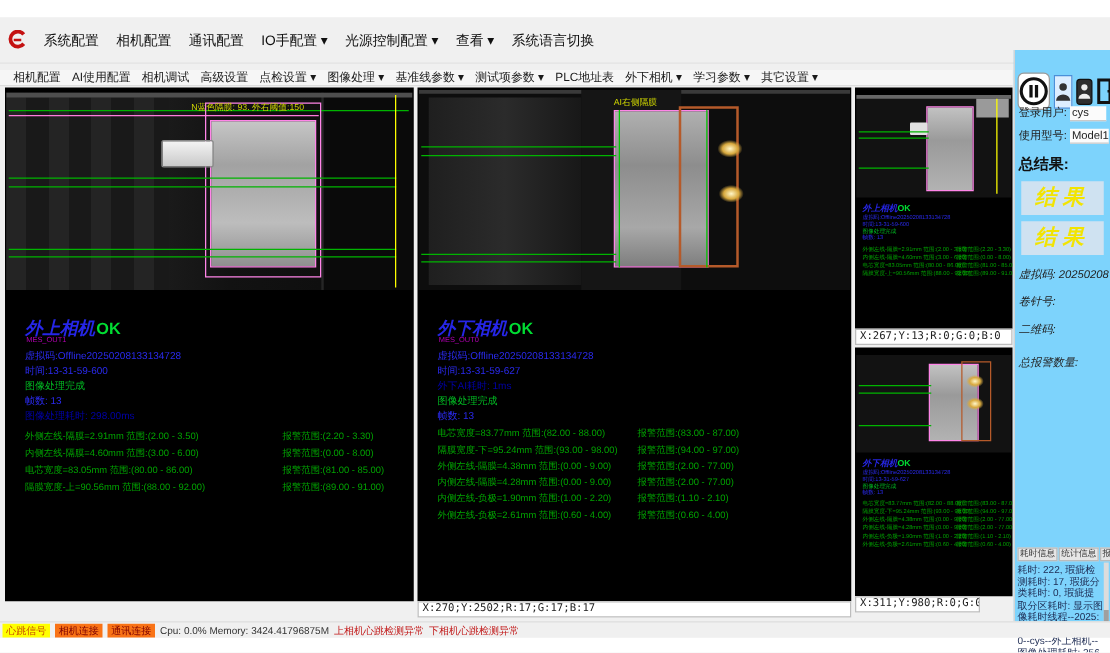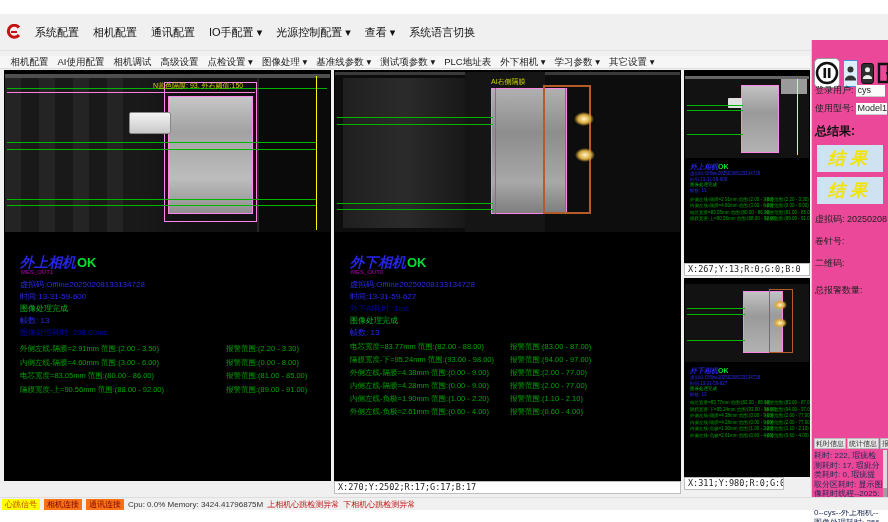--- a/index.html
+++ b/index.html
@@ -70,32 +70,32 @@
   .mini-photo { position:absolute; left:1px; top:6px; width:124px; height:82px; background:#121212; overflow:hidden; }
   .mini-batt { position:absolute; background:linear-gradient(180deg,#c2c2c2,#9a9a9a 40%,#b2b2b2); border:1px solid #ff85e8; }
   .mini-text { position:absolute; left:6px; width:240px; transform:scale(0.5); transform-origin:0 0; }
   .mini-title { font-family:"DejaVu Serif", serif; font-style:italic; font-weight:bold; font-size:14px; color:#2626e8; white-space:nowrap; }
   .mini-title .ok { color:#00dd33; font-style:normal; font-family:"Liberation Sans",sans-serif; }
   .mini-line { font-size:9px; line-height:11px; white-space:nowrap; }
   .mini .mrow { font-size:9px; height:13px; line-height:13px; }
   .mini .mrow .t { width:150px; }
 
   
-  .sidebar { position:absolute; left:811px; top:26px; width:77px; height:469px; background:#ec4899; border-left:1px solid #d4d4d4; }
+  .sidebar { position:absolute; left:811px; top:26px; width:77px; height:469px; background:#7dd3fc; border-left:1px solid #d4d4d4; }
   .sb-buttons { position:absolute; left:2px; top:16px; width:74px; height:34px; display:flex; align-items:center; gap:3px; }
   .btn-pause { width:30px; height:30px; background:#fff; border:1px solid #9a9a9a; border-radius:5px; display:flex; align-items:center; justify-content:center; cursor:pointer; }
   .btn-user-sel { width:19px; height:27px; background:#ddeeff; border:1px solid #4a90d9; display:flex; align-items:center; justify-content:center; cursor:pointer; }
   .btn-user-dark { width:16px; height:21px; background:#2e2e2e; border:1px solid #111; border-radius:3px; display:flex; align-items:center; justify-content:center; cursor:pointer; }
   .btn-exit { width:20px; height:26px; background:none; border:none; display:flex; align-items:center; justify-content:center; cursor:pointer; }
   .sb-row { position:relative; margin:5px 3px 0 3px; display:flex; align-items:center; font-size:9px; color:#222; }
   .sb-row .lbl { white-space:nowrap; }
   .sb-row .val { flex:1; margin-left:2px; background:#fbfbfb; border-bottom:1px solid #c9c9c9; padding-left:2px; min-height:11px; line-height:11px; }
   .sb-total { margin:8px 3px 0 3px; font-size:12px; font-weight:bold; color:#111; }
   .result-box { margin:5px 5px 0 5px; height:27px; background:#cfe2f1; color:#f2e400; font-family:"DejaVu Serif", serif; font-style:italic; font-weight:bold; font-size:17px; text-align:center; line-height:27px; letter-spacing:5px; }
-  .sb-info { margin:9px 3px 0 3px; font-size:9px; color:#222; white-space:nowrap; }
+  .sb-info { margin:9px 3px 0 3px; font-size:9px; color:#222; white-space:nowrap;font-style:italic; }
   .sb-log { position:absolute; left:2px; top:398px; width:73px; height:68px; }
   .log-tabs { display:flex; gap:1px; }
   .log-tab { font-size:7px; transform-origin:0 50%; background:#e6e6e6; border:1px solid #bbb; padding:0 1px; line-height:9px; color:#333; white-space:nowrap; cursor:pointer; }
   .log-text { margin-top:2px; width:69px; font-size:8px; line-height:9.5px; color:#1c2a52; word-break:break-all; }
   .log-scroll { position:absolute; right:0; top:12px; width:4px; height:54px; background:#dcdcdc; }
   .log-thumb { position:absolute; left:0; bottom:2px; width:4px; height:14px; background:#9f9f9f; }
 
   
   .statusbar { position:absolute; left:0; top:483px; width:888px; height:13px; background:#f0f0f0; border-top:1px solid #ddd; display:flex; align-items:center; gap:4px; padding-left:2px; font-size:8px; color:#333; }
   .badge { height:11px; line-height:11px; padding:0 3px; font-size:8px; }

